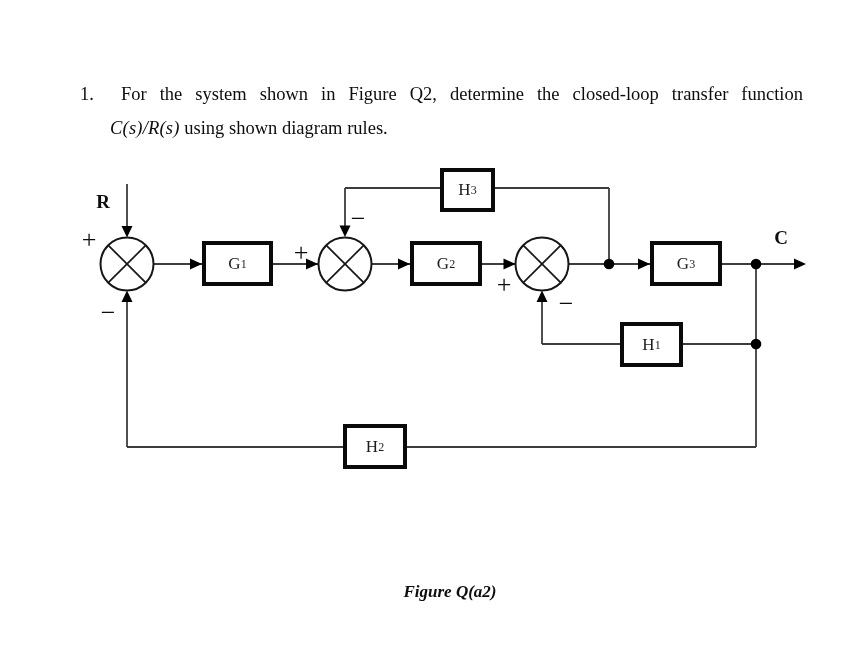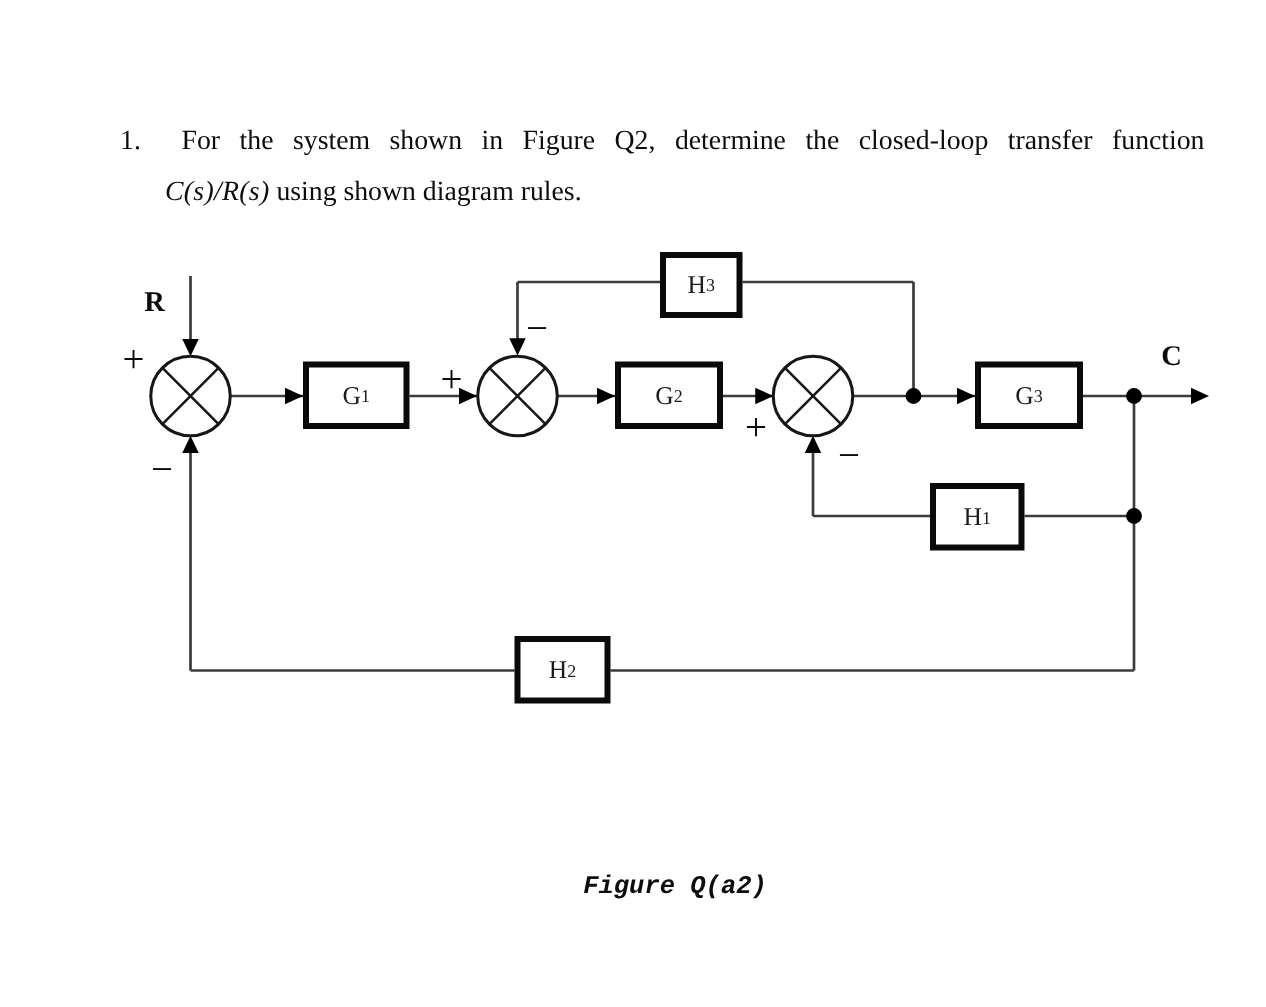--- a/index.html
+++ b/index.html
@@ -37,21 +37,21 @@
   .sign {
     position:absolute; transform:translate(-50%,-50%);
     font-family:"Liberation Serif", serif; font-size:26px; color:#0d0d0d; line-height:1;
   }
   .io-label {
     position:absolute; transform:translate(-50%,-50%);
     font-family:"Liberation Serif", serif; font-weight:bold; font-size:19px; color:#0d0d0d;
   }
   .caption {
     position:absolute; left:340px; top:582px; width:220px; text-align:center;
-    font-family:Liberation Mono, monospace; font-style:italic; font-weight:bold;
+    font-family:Liberation Serif, serif; font-style:italic; font-weight:bold;
     font-size:17px; color:#0d0d0d;
   }
 </style>
 </head>
 <body>
 
 <div id="page">
 
   <div class="q-num">1.</div>
   <div class="q-line1">For the system shown in Figure Q2, determine the closed-loop transfer function</div>

